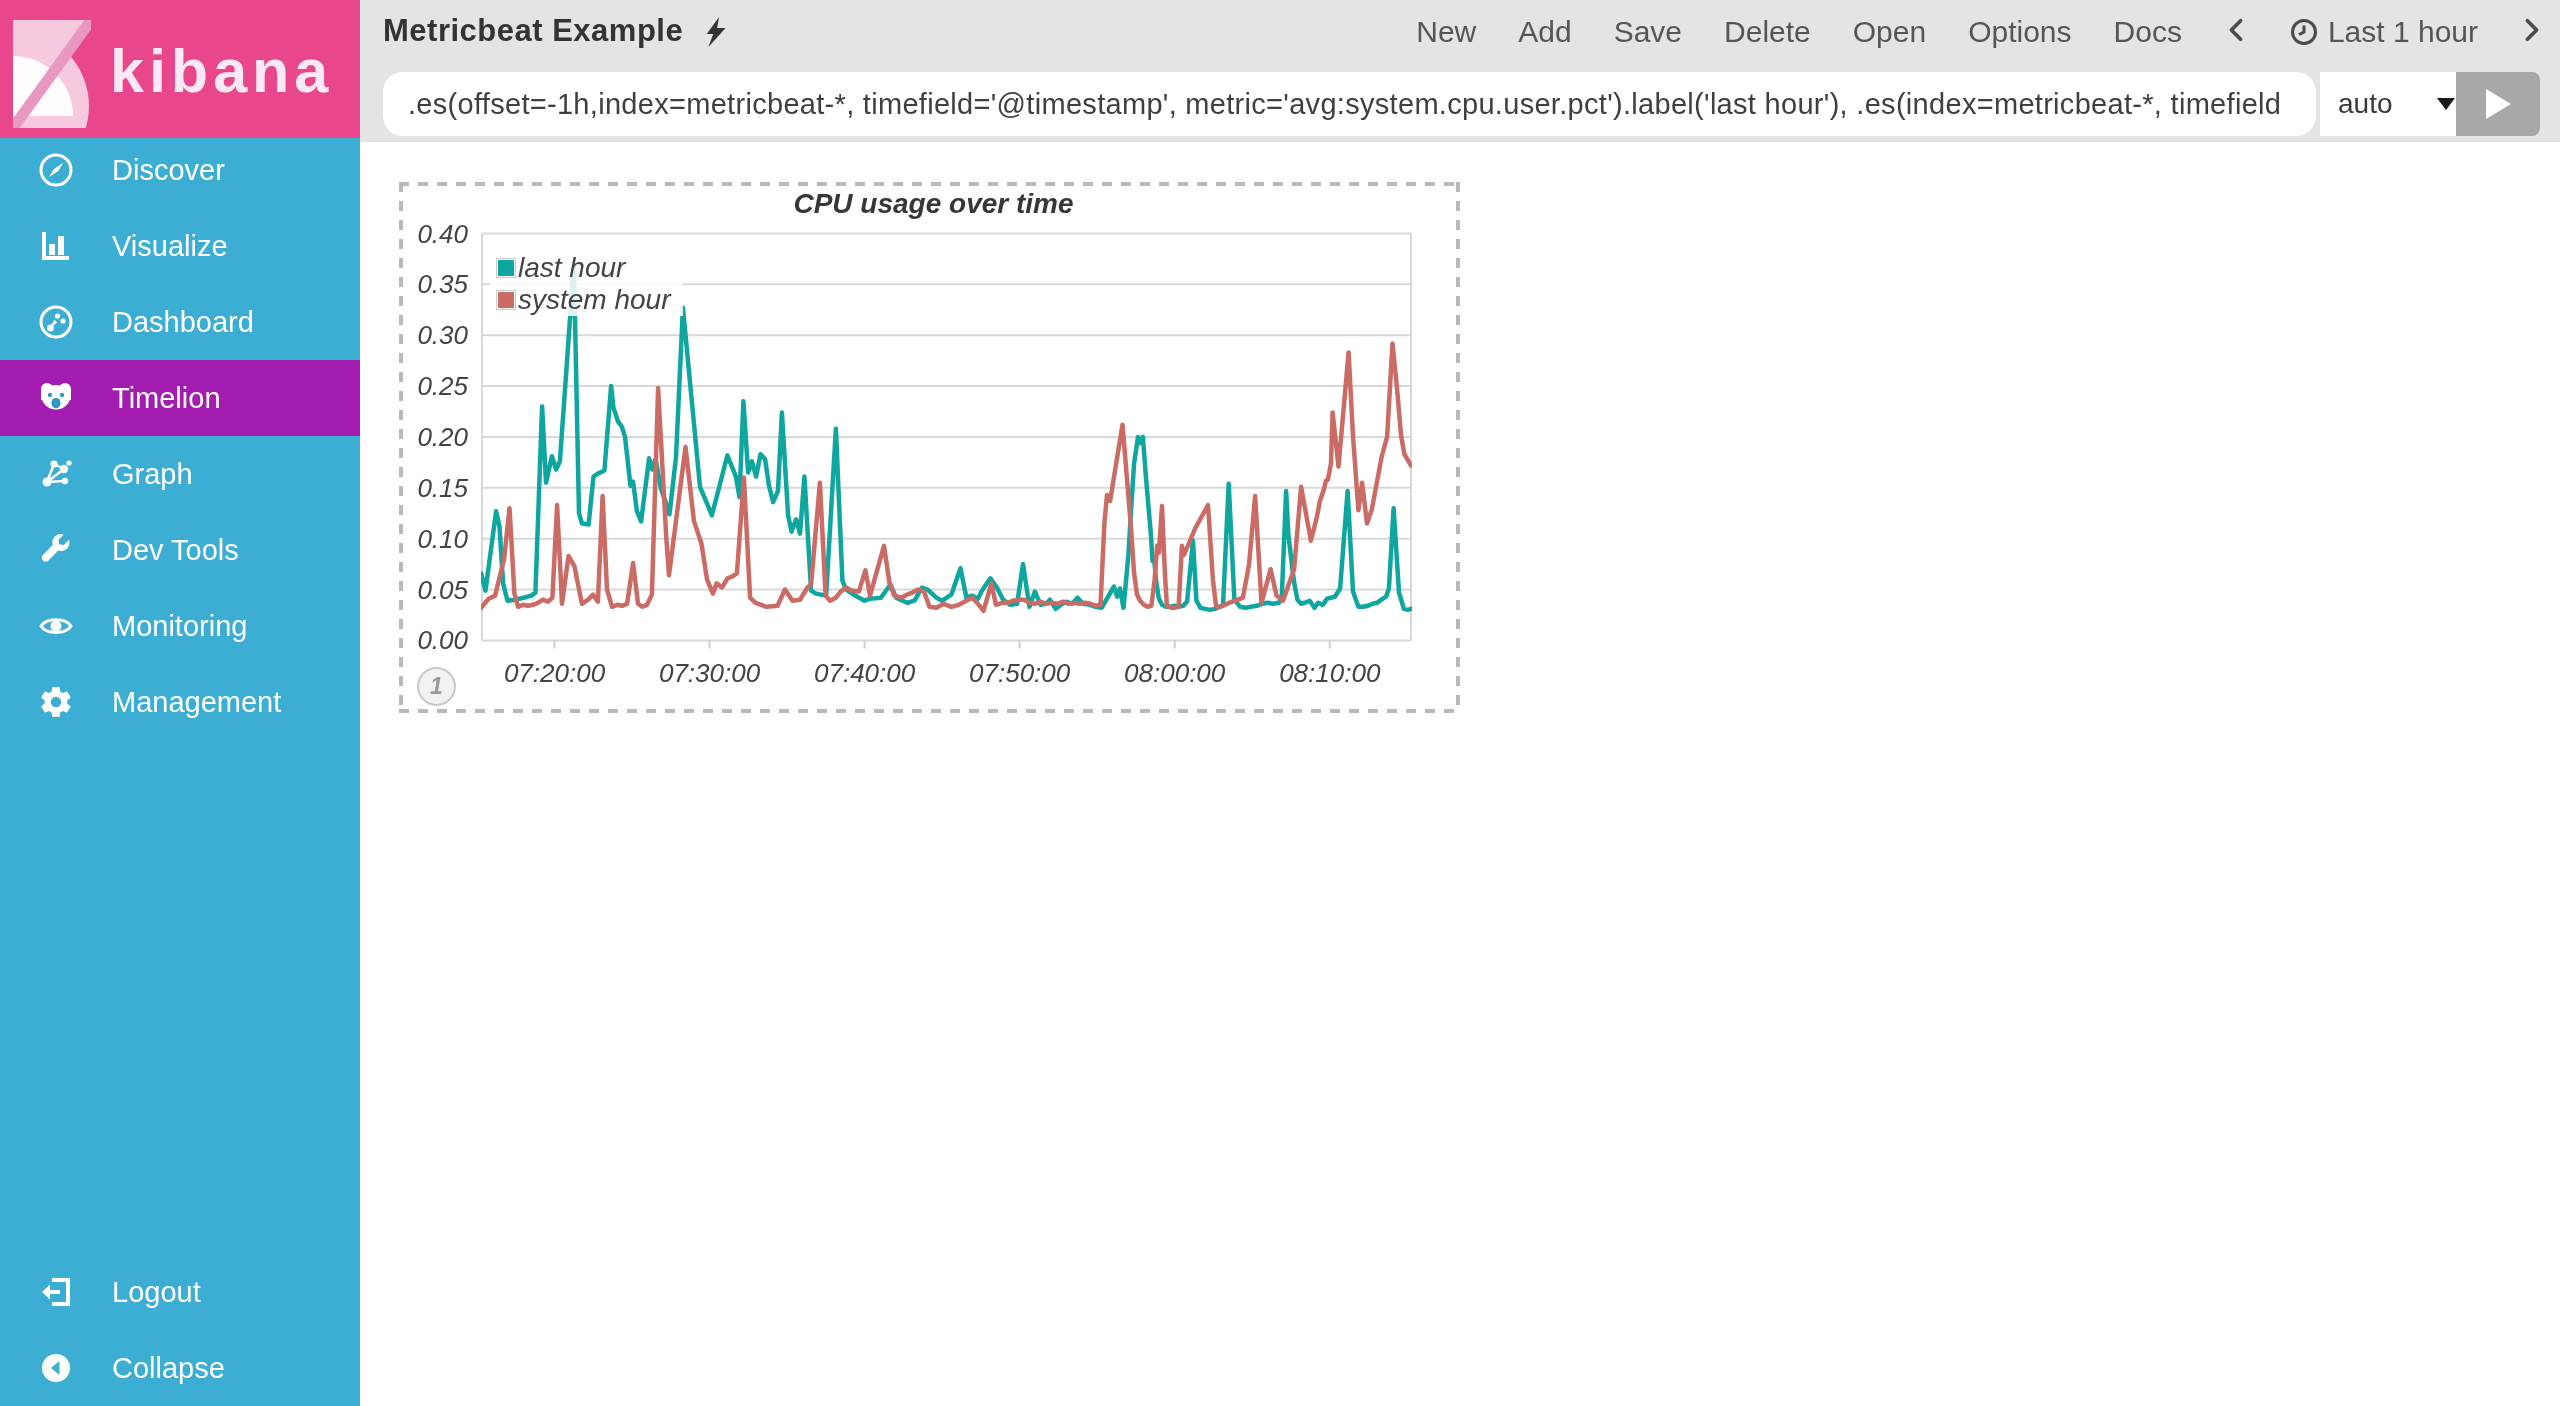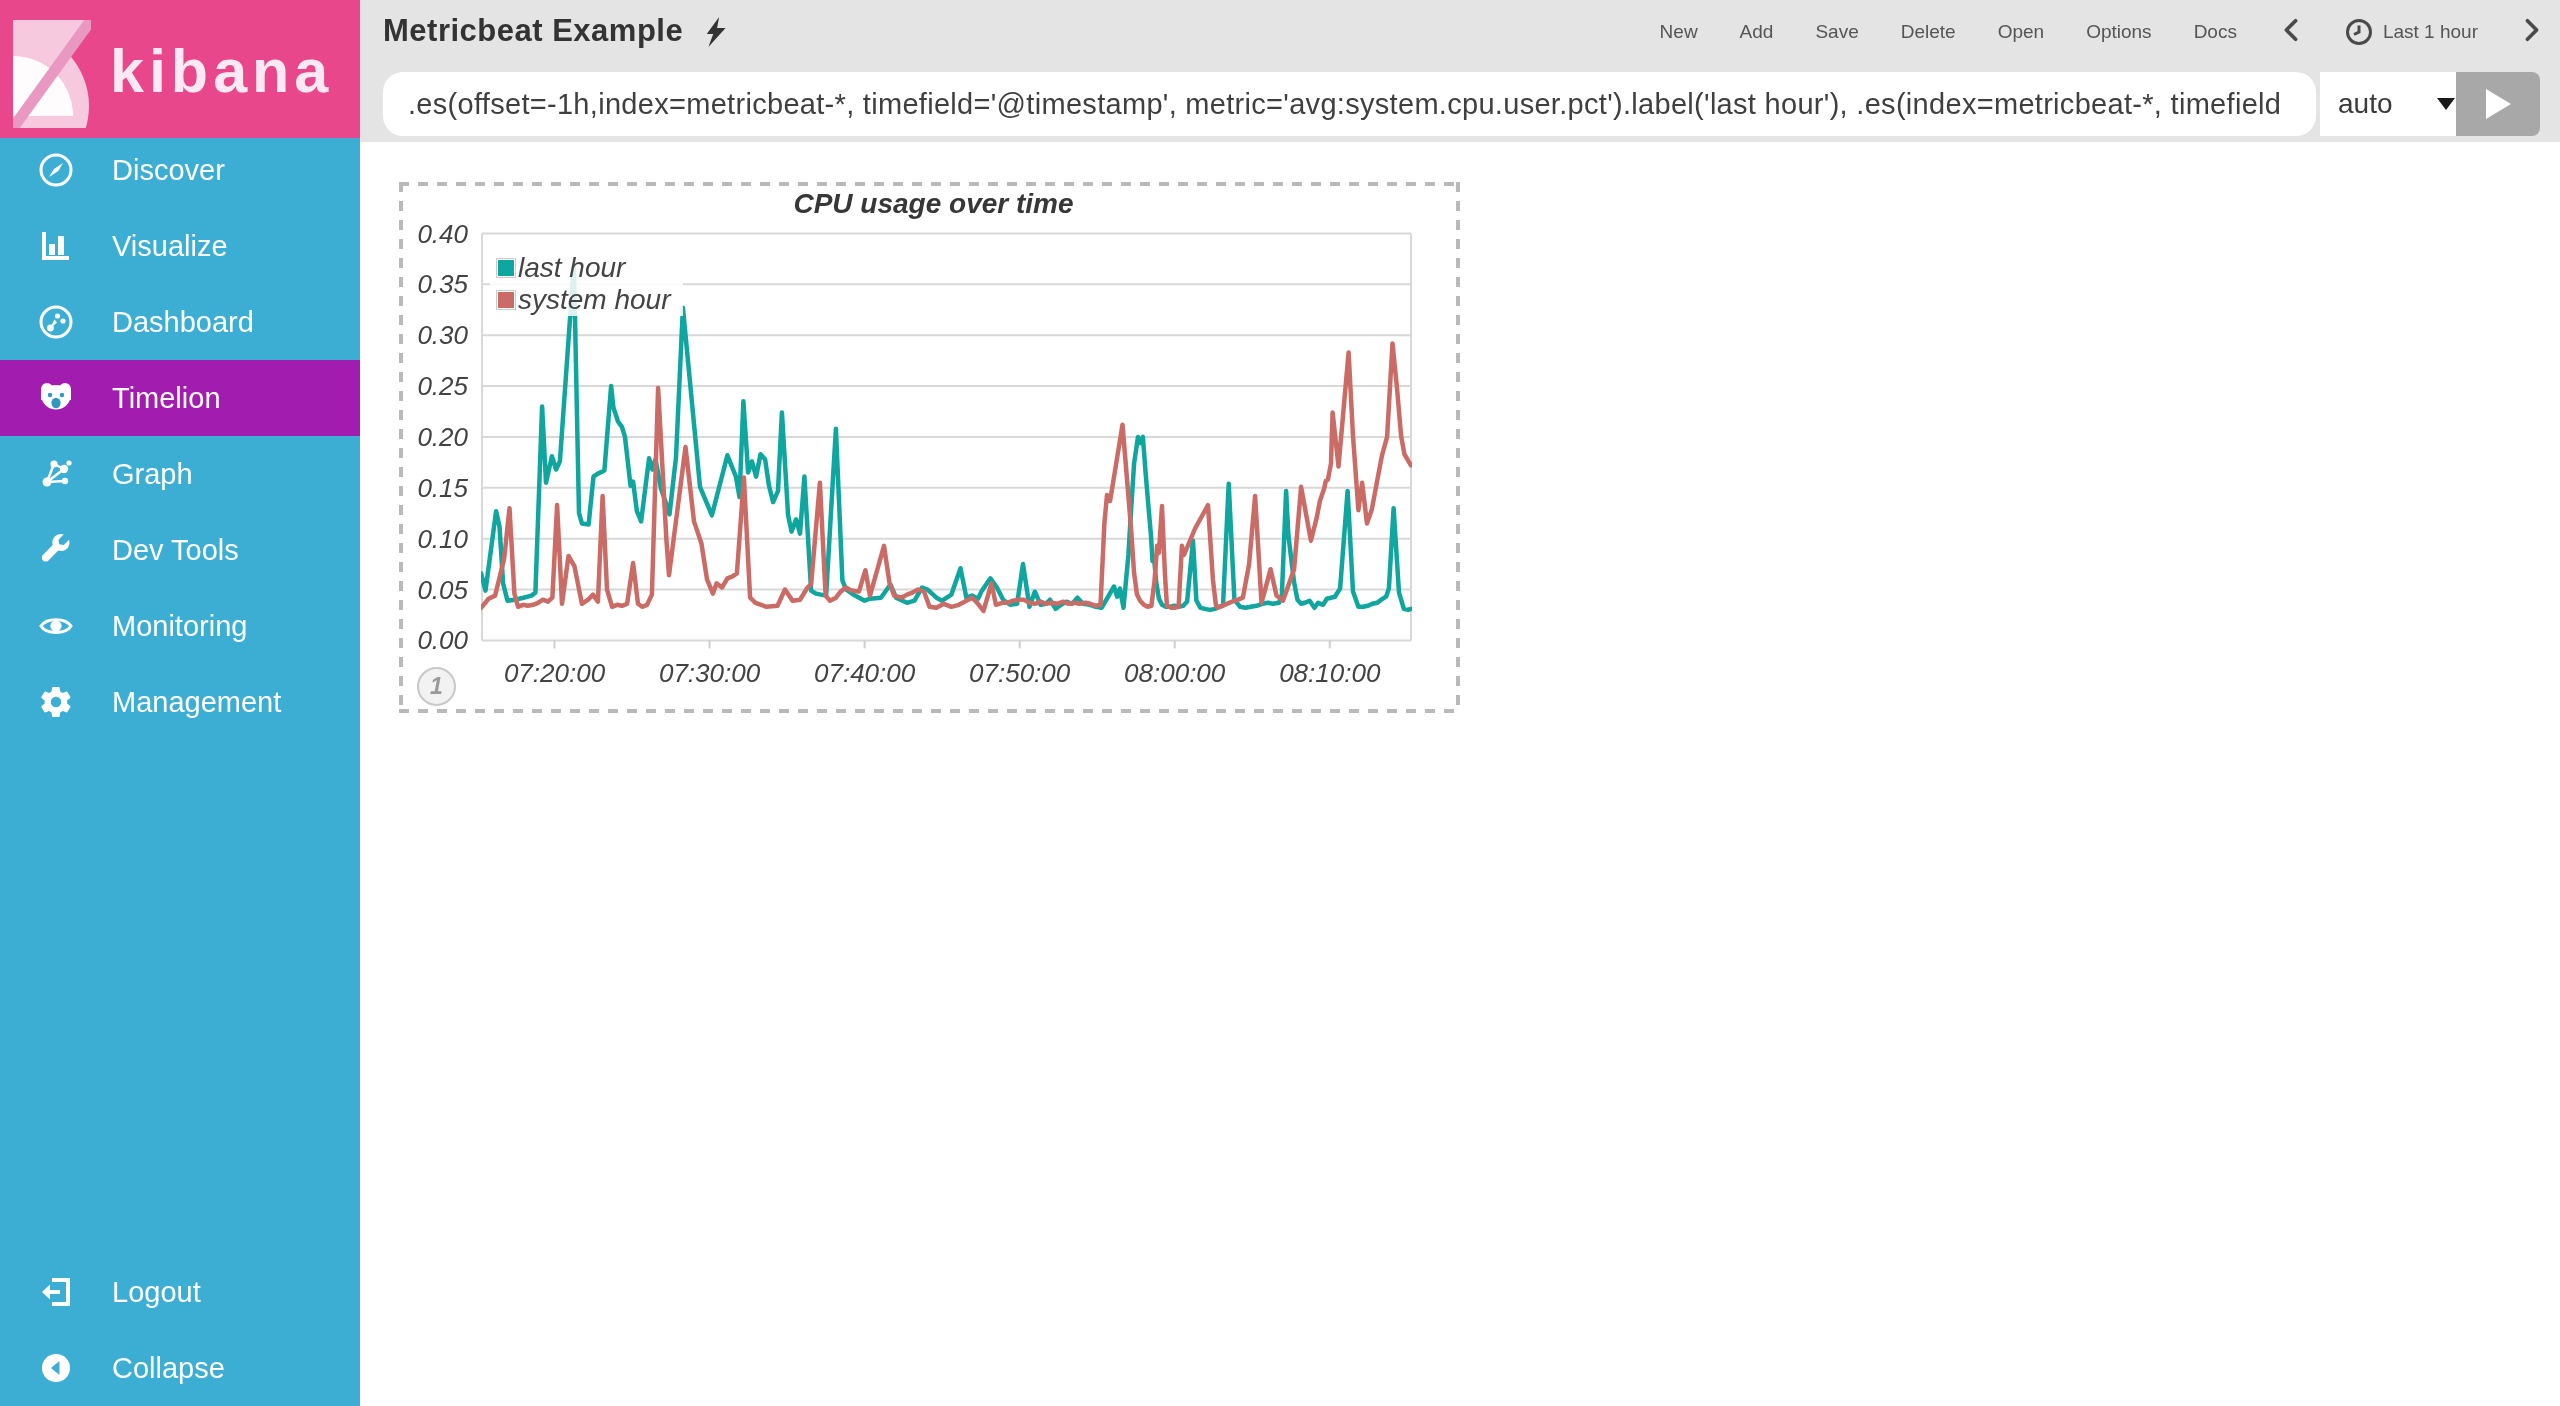--- a/index.html
+++ b/index.html
@@ -17,21 +17,21 @@
   .nav-item.selected { background:#a21caf; }
   .nav-icon { position:absolute; left:38px; top:50%; transform:translateY(-50%); width:36px; height:36px; }
   .nav-icon svg { width:36px; height:36px; display:block; }
   .nav-label { position:absolute; left:112px; top:50%; transform:translateY(-50%); font-size:29px; color:#ffffff; font-weight:400; }
 
   
   #topbar { position:absolute; left:360px; top:0; width:2200px; height:142px; background:#e4e4e4; }
   #tb-title { position:absolute; left:23px; top:13px; font-size:31px; letter-spacing:0.5px; font-weight:700; color:#333333; }
   #tb-bolt { position:absolute; top:17px; width:22px; height:30px; }
   #tb-menu { position:absolute; right:16px; top:0; height:64px; display:flex; align-items:center; }
-  .tb-menu-item { font-size:19px; color:#555555; margin-left:42px; cursor:pointer; }
+  .tb-menu-item { font-size:30px; color:#555555; margin-left:42px; cursor:pointer; }
   #tb-clocklabel { display:flex; align-items:center; }
   #tb-clocklabel svg { margin-right:10px; }
 
   
   #query-input { position:absolute; left:23px; top:72px; width:1933px; height:64px; background:#ffffff; border:none; border-radius:20px; font-size:29px; color:#3f3f3f; letter-spacing:0.3px; padding:0 0 0 25px; font-family:"Liberation Sans","DejaVu Sans",sans-serif; white-space:nowrap; overflow:hidden; line-height:64px; }
   #interval-box { position:absolute; left:1960px; top:72px; width:148px; height:64px; background:#ffffff; cursor:pointer; }
   #interval-value { position:absolute; left:18px; top:50%; transform:translateY(-50%); font-size:28px; color:#3a3a3a; }
   #interval-caret { position:absolute; right:13px; top:50%; transform:translateY(-50%); width:0; height:0; border-left:9px solid transparent; border-right:9px solid transparent; border-top:12px solid #1a1a1a; }
   #run-button { position:absolute; left:2096px; top:72px; width:84px; height:64px; background:#a8a8a8; border-radius:0 8px 8px 0; cursor:pointer; }
   #run-button svg { position:absolute; left:50%; top:50%; transform:translate(-50%,-50%); }

